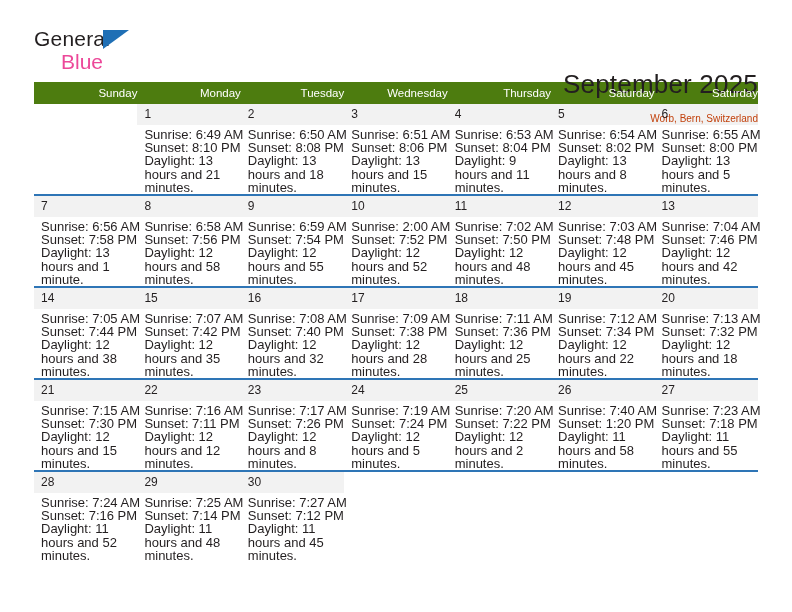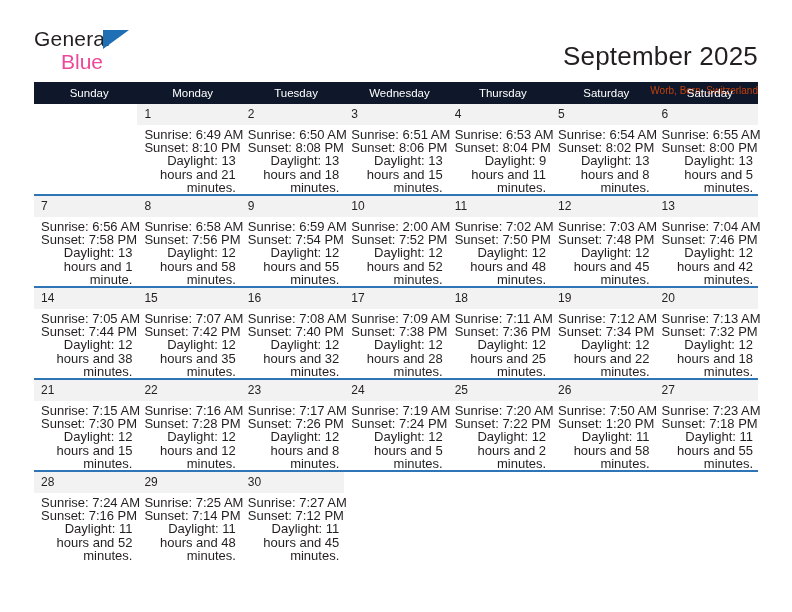--- a/index.html
+++ b/index.html
@@ -18,21 +18,21 @@
     position: relative;
     width: 792px;
     height: 612px;
     box-sizing: border-box;
     padding: 0 34px;
   }
 
   
   .topbar {
     display: flex;
-    align-items: center;
+    align-items: flex-start;
     justify-content: space-between;
     padding-top: 26px;
     height: 72px;
     box-sizing: border-box;
   }
   .brand {
     position: relative;
     width: 120px;
     padding-top: 2px;
   }
@@ -80,25 +80,25 @@
   }
 
   
   .calendar {
     margin-top: 10px;
     width: 724px;
     border-collapse: collapse;
     table-layout: fixed;
   }
   .calendar th {
-    background: #0f172a;
+    background: #4d7c0f;
     color: #ffffff;
     font-weight: normal;
     font-size: 11.5px;
-    text-align: center;
+    text-align: right;
     padding: 5px 0 5px 7px;
     height: 20px;
     box-sizing: border-box;
   }
   .calendar td {
     vertical-align: top;
     padding: 0;
     width: 103.4px;
     height: 90px;
     box-sizing: border-box;
@@ -121,21 +121,21 @@
     padding: 3px 0 3px 7px;
   }
   .daycell.empty .daynum { background: #ffffff; }
   .dayinfo {
     padding: 3px 5px 0 7px;
     font-size: 13px;
     line-height: 13.2px;
     color: #231f20;
   }
   .dayinfo div { white-space: nowrap; }
-  .dayinfo .wrap { white-space: normal; text-align: right; }
+  .dayinfo .wrap { white-space: normal; }
 </style>
 </head>
 <body>
 
 <div class="page">
 
   <div class="topbar">
 
     <div class="brand">
       <div class="brand-row1">General</div>
@@ -383,21 +383,21 @@
                 <div>Sunset: 7:30 PM</div>
                 <div class="wrap">Daylight: 12 hours and 15 minutes.</div>
               </div>
             </div>
           </td>
           <td>
             <div class="daycell">
               <div class="daynum">22</div>
               <div class="dayinfo">
                 <div>Sunrise: 7:16 AM</div>
-                <div>Sunset: 7:28 PM</div>
+                <div>Sunset: 7:11 PM</div>
                 <div class="wrap">Daylight: 12 hours and 12 minutes.</div>
               </div>
             </div>
           </td>
           <td>
             <div class="daycell">
               <div class="daynum">23</div>
               <div class="dayinfo">
                 <div>Sunrise: 7:17 AM</div>
                 <div>Sunset: 7:26 PM</div>
@@ -422,21 +422,21 @@
                 <div>Sunrise: 7:20 AM</div>
                 <div>Sunset: 7:22 PM</div>
                 <div class="wrap">Daylight: 12 hours and 2 minutes.</div>
               </div>
             </div>
           </td>
           <td>
             <div class="daycell">
               <div class="daynum">26</div>
               <div class="dayinfo">
-                <div>Sunrise: 7:50 AM</div>
+                <div>Sunrise: 7:40 AM</div>
                 <div>Sunset: 1:20 PM</div>
                 <div class="wrap">Daylight: 11 hours and 58 minutes.</div>
               </div>
             </div>
           </td>
           <td>
             <div class="daycell">
               <div class="daynum">27</div>
               <div class="dayinfo">
                 <div>Sunrise: 7:23 AM</div>

